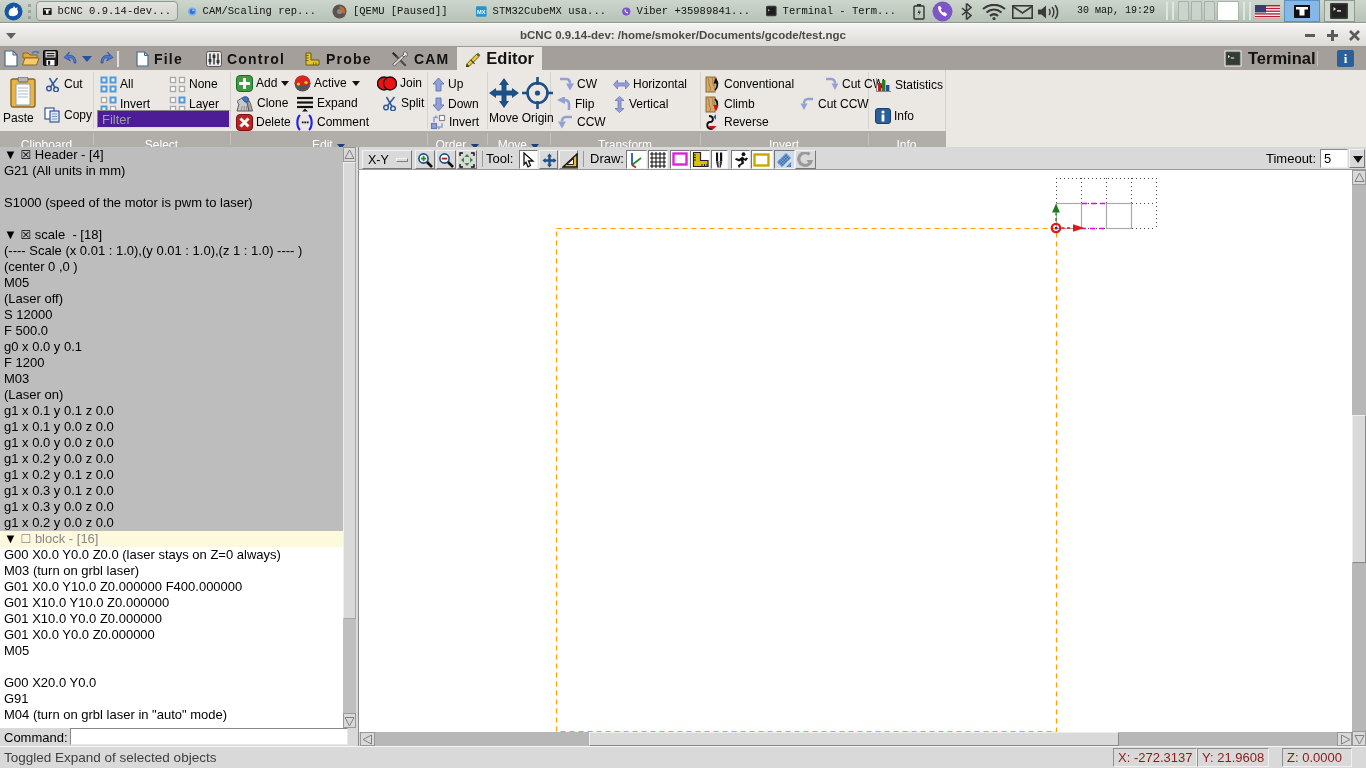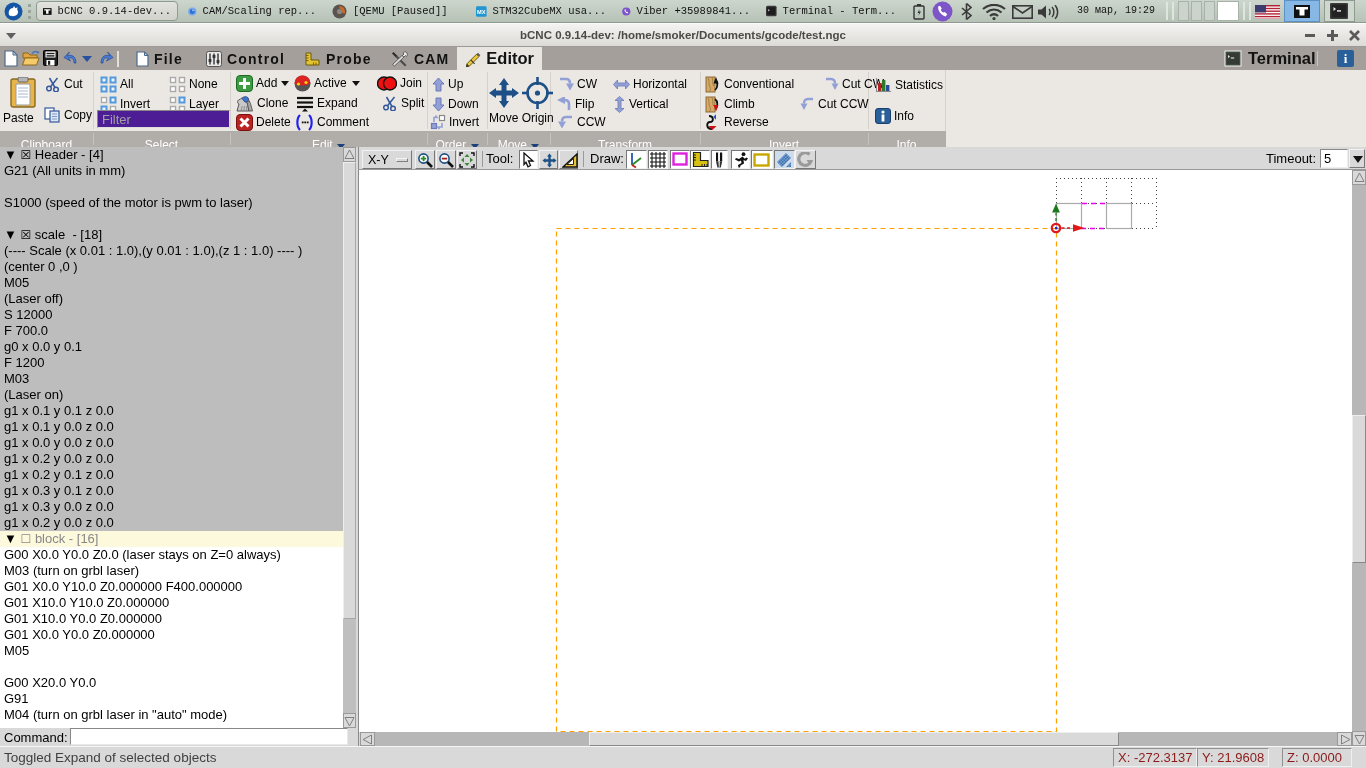--- a/index.html
+++ b/index.html
@@ -621,21 +621,21 @@
   <div class="lrow sel" style="top:16px">G21 (All units in mm)</div>
   <div class="lrow sel" style="top:32px"> </div>
   <div class="lrow sel" style="top:48px">S1000 (speed of the motor is pwm to laser)</div>
   <div class="lrow sel" style="top:64px"> </div>
   <div class="lrow sel" style="top:80px">▼ <span class="cbx">☒</span> scale  - [18]</div>
   <div class="lrow sel" style="top:96px">(---- Scale (x 0.01 : 1.0),(y 0.01 : 1.0),(z 1 : 1.0) ---- )</div>
   <div class="lrow sel" style="top:112px">(center 0 ,0 )</div>
   <div class="lrow sel" style="top:128px">M05</div>
   <div class="lrow sel" style="top:144px">(Laser off)</div>
   <div class="lrow sel" style="top:160px">S 12000</div>
-  <div class="lrow sel" style="top:176px">F 700.0</div>
+  <div class="lrow sel" style="top:176px">F 500.0</div>
   <div class="lrow sel" style="top:192px">g0 x 0.0 y 0.1</div>
   <div class="lrow sel" style="top:208px">F 1200</div>
   <div class="lrow sel" style="top:224px">M03</div>
   <div class="lrow sel" style="top:240px">(Laser on)</div>
   <div class="lrow sel" style="top:256px">g1 x 0.1 y 0.1 z 0.0</div>
   <div class="lrow sel" style="top:272px">g1 x 0.1 y 0.0 z 0.0</div>
   <div class="lrow sel" style="top:288px">g1 x 0.0 y 0.0 z 0.0</div>
   <div class="lrow sel" style="top:304px">g1 x 0.2 y 0.0 z 0.0</div>
   <div class="lrow sel" style="top:320px">g1 x 0.2 y 0.1 z 0.0</div>
   <div class="lrow sel" style="top:336px">g1 x 0.3 y 0.1 z 0.0</div>

